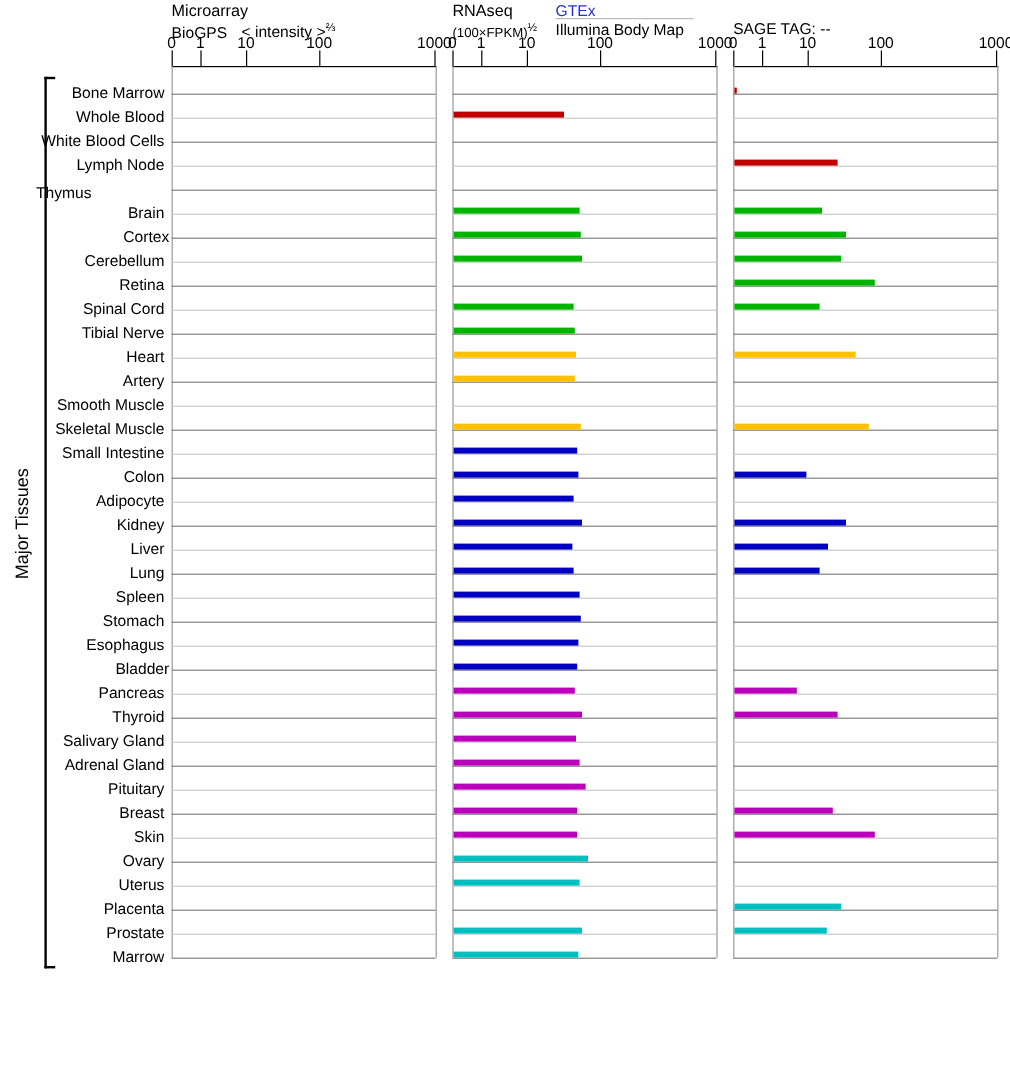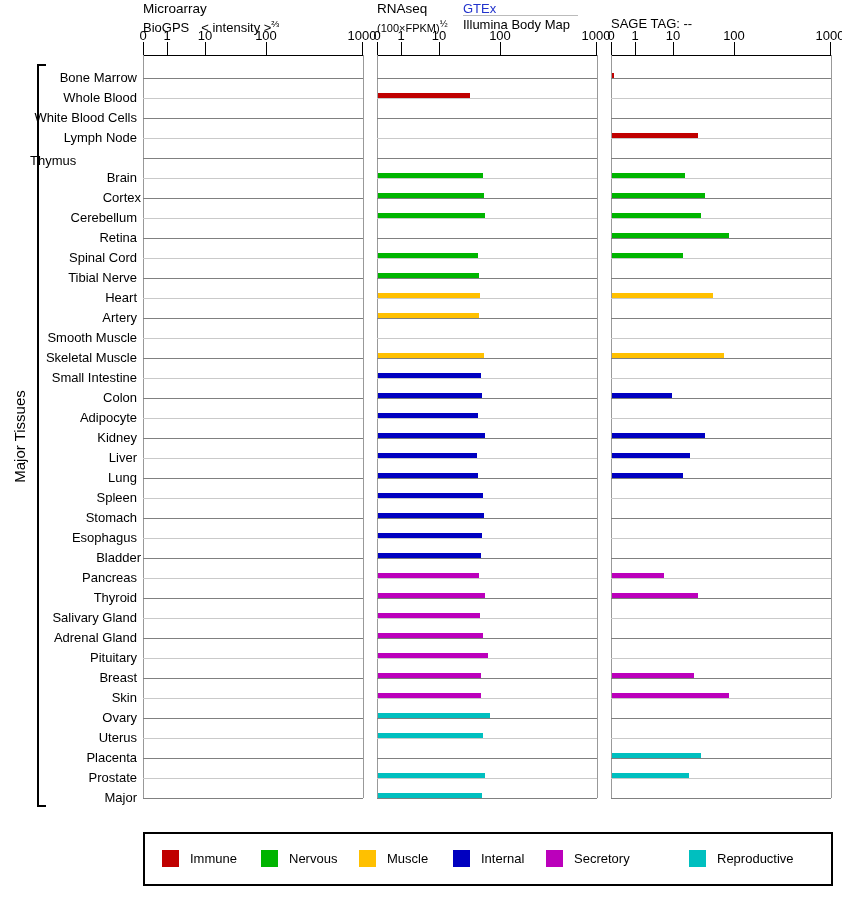--- a/index.html
+++ b/index.html
@@ -270,35 +270,21 @@
       <div style="position: absolute; left: 143px; top: 758px; width: 220px; height: 1px; background: rgb(128, 128, 128);"></div>
       <div style="position: absolute; left: 377px; top: 758px; width: 220px; height: 1px; background: rgb(128, 128, 128);"></div>
       <div style="position: absolute; left: 611px; top: 758px; width: 220px; height: 1px; background: rgb(128, 128, 128);"></div>
       <div style="position: absolute; left: 612px; top: 753px; width: 89px; height: 5px; background: rgb(0, 191, 191);"></div>
       <div class="lbl" style="position: absolute; left: 30px; top: 770px; width: 107px; height: 16px; line-height: 16px; text-align: right;">Prostate</div>
       <div style="position: absolute; left: 143px; top: 778px; width: 220px; height: 1px; background: rgb(201, 201, 201);"></div>
       <div style="position: absolute; left: 377px; top: 778px; width: 220px; height: 1px; background: rgb(201, 201, 201);"></div>
       <div style="position: absolute; left: 378px; top: 773px; width: 107px; height: 5px; background: rgb(0, 191, 191);"></div>
       <div style="position: absolute; left: 611px; top: 778px; width: 220px; height: 1px; background: rgb(201, 201, 201);"></div>
       <div style="position: absolute; left: 612px; top: 773px; width: 77px; height: 5px; background: rgb(0, 191, 191);"></div>
-      <div class="lbl" style="position: absolute; left: 30px; top: 790px; width: 107px; height: 16px; line-height: 16px; text-align: right;">Major</div>
+      <div class="lbl" style="position: absolute; left: 30px; top: 790px; width: 107px; height: 16px; line-height: 16px; text-align: right;">Marrow</div>
       <div style="position: absolute; left: 143px; top: 798px; width: 220px; height: 1px; background: rgb(128, 128, 128);"></div>
       <div style="position: absolute; left: 377px; top: 798px; width: 220px; height: 1px; background: rgb(128, 128, 128);"></div>
       <div style="position: absolute; left: 378px; top: 793px; width: 104px; height: 5px; background: rgb(0, 191, 191);"></div>
       <div style="position: absolute; left: 611px; top: 798px; width: 220px; height: 1px; background: rgb(128, 128, 128);"></div>
     </div>
 
-  <div id="legend-box">
-      <div class="legend-swatch" style="left: 17px; background: rgb(192, 0, 0);"></div>
-      <div class="legend-label" style="left: 45px;">Immune</div>
-      <div class="legend-swatch" style="left: 116px; background: rgb(0, 180, 0);"></div>
-      <div class="legend-label" style="left: 144px;">Nervous</div>
-      <div class="legend-swatch" style="left: 214px; background: rgb(255, 192, 0);"></div>
-      <div class="legend-label" style="left: 242px;">Muscle</div>
-      <div class="legend-swatch" style="left: 308px; background: rgb(0, 0, 192);"></div>
-      <div class="legend-label" style="left: 336px;">Internal</div>
-      <div class="legend-swatch" style="left: 401px; background: rgb(187, 0, 187);"></div>
-      <div class="legend-label" style="left: 429px;">Secretory</div>
-      <div class="legend-swatch" style="left: 544px; background: rgb(0, 191, 191);"></div>
-      <div class="legend-label" style="left: 572px;">Reproductive</div>
-    </div>
 
 </div>
 
 </body></html>

